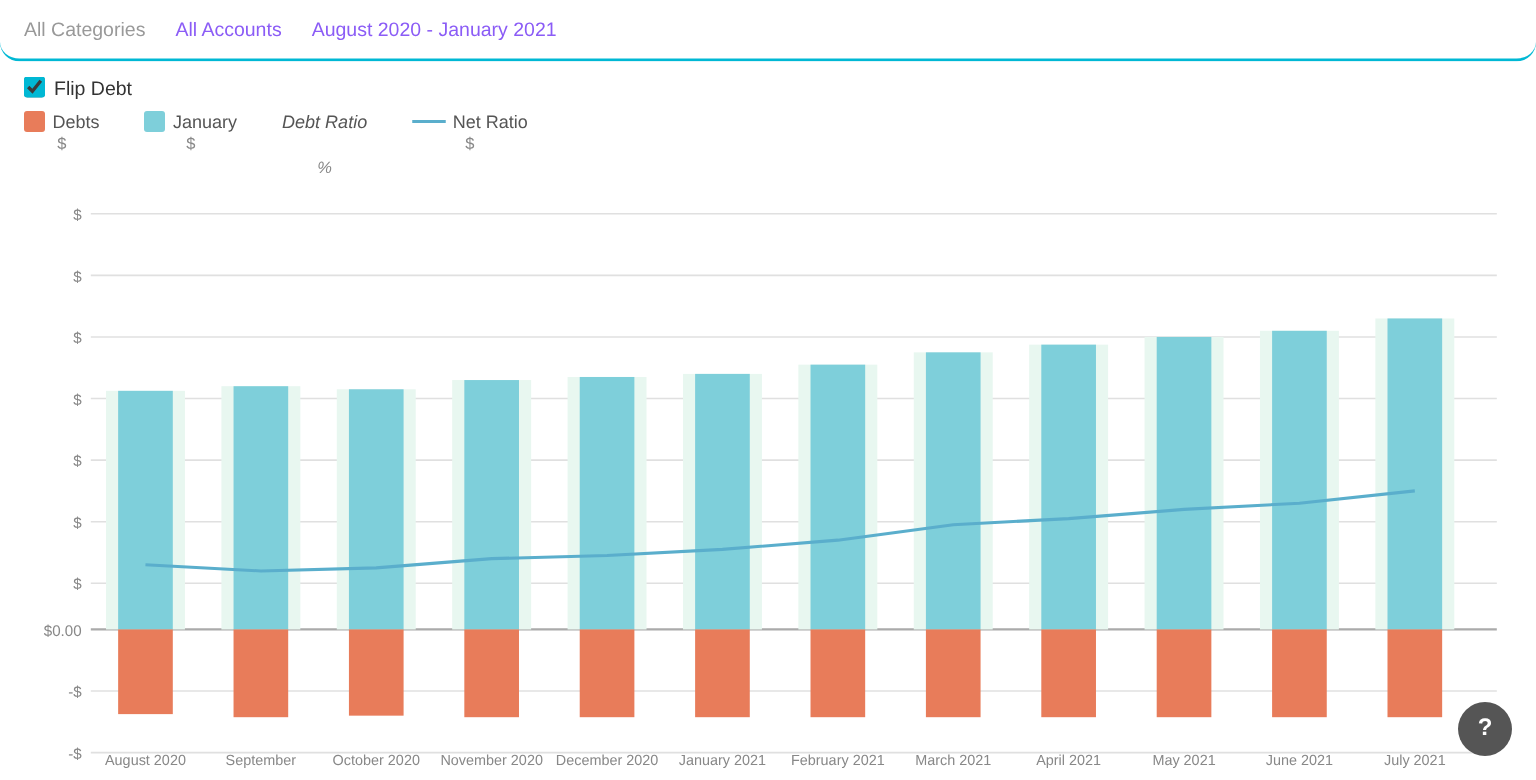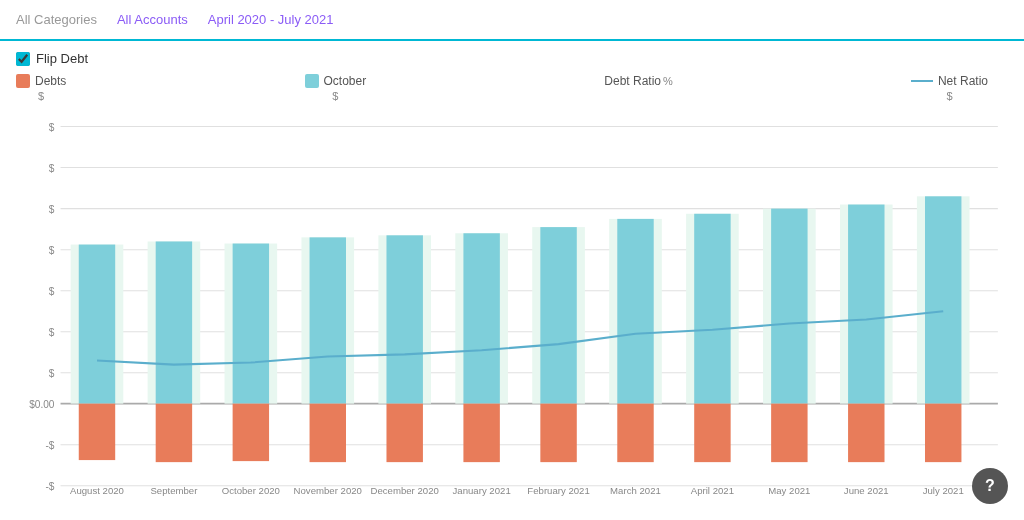--- a/index.html
+++ b/index.html
@@ -10,60 +10,60 @@
       font-size: 13px;
       overflow: hidden;
     }
 
     .top-bar {
       display: flex;
       align-items: center;
       padding: 8px 16px;
       border-bottom: 2px solid #00b8d4;
       gap: 20px;
+      border-radius: 13px;
     }
 
     .top-bar-item {
       font-size: 13px;
       color: #999;
       cursor: pointer;
       padding: 4px 0;
     }
 
     .top-bar-item.active {
       color: #8b5cf6;
       font-weight: 500;
     }
 
     .content {
       padding: 10px 16px 0 16px;
     }
 
     .flip-debt-row {
       display: flex;
-      align-items: center;
       gap: 6px;
       margin-bottom: 8px;
     }
 
     .flip-debt-checkbox {
       width: 14px;
       height: 14px;
       accent-color: #00b8d4;
     }
 
     .flip-debt-label {
       font-size: 13px;
       color: #333;
       font-weight: 500;
     }
 
     .legend-row {
       display: flex;
-      justify-content: space-between;
+      justify-content: flex-start;
       align-items: flex-start;
       gap: 30px;
       margin-bottom: 4px;
       padding-right: 20px;
     }
 
     .legend-item {
       display: flex;
       flex-direction: column;
       align-items: center;
@@ -143,32 +143,33 @@
       display: flex;
       align-items: center;
       justify-content: center;
       font-size: 16px;
       cursor: pointer;
       font-weight: bold;
     }
 
     .debt-ratio-legend {
       display: flex;
-      flex-direction: row;
-      align-items: center;
-      gap: 2px;
+      flex-direction: column;
+      align-items: center;
+      gap: 18px;
+      font-style: italic;
     }
   </style>
 </head>
 <body>
 
 <div class="top-bar">
   <span class="top-bar-item">All Categories</span>
   <span class="top-bar-item active">All Accounts</span>
-  <span class="top-bar-item active">April 2020 - July 2021</span>
+  <span class="top-bar-item active">August 2020 - January 2021</span>
 </div>
 
 <div class="content">
 
   <div class="flip-debt-row">
     <input type="checkbox" class="flip-debt-checkbox" checked="" style="">
     <span class="flip-debt-label">Flip Debt</span>
   </div>
 
   <div class="legend-row">
@@ -176,21 +177,21 @@
       <div class="legend-top">
         <div class="legend-swatch debts"></div>
         <span class="legend-label">Debts</span>
       </div>
       <span class="legend-sub">$</span>
     </div>
 
     <div class="legend-item">
       <div class="legend-top">
         <div class="legend-swatch assets"></div>
-        <span class="legend-label">October</span>
+        <span class="legend-label">January</span>
       </div>
       <span class="legend-sub">$</span>
     </div>
 
     <div class="debt-ratio-legend">
       <span class="legend-label">Debt Ratio</span>
       <span class="legend-sub">%</span>
     </div>
 
     <div class="legend-networth">

